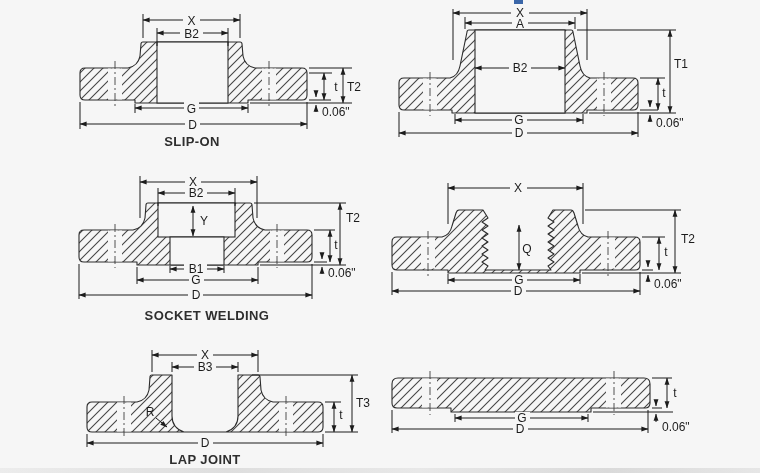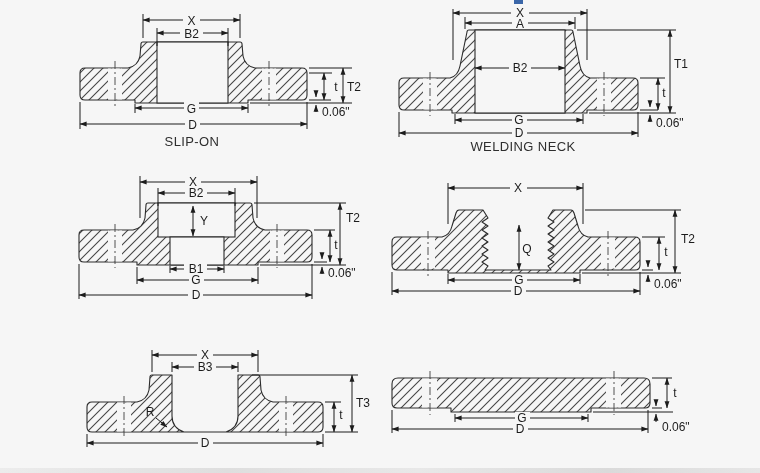--- a/index.html
+++ b/index.html
@@ -9,21 +9,21 @@
   .body{fill:url(#hx);stroke:#2b2b2b;stroke-width:1.1;stroke-linejoin:round;}
   .wh{fill:#f6f6f6;stroke:none;}
   .whs{fill:#f6f6f6;stroke:#2b2b2b;stroke-width:1.1;}
   .dim{stroke:#1c1c1c;stroke-width:1;fill:none;}
   .arr{stroke:#1c1c1c;stroke-width:1;fill:none;marker-start:url(#ah);marker-end:url(#ah);}
   .arr1{stroke:#1c1c1c;stroke-width:1;fill:none;marker-end:url(#ah);}
   .cl{stroke:#3f3f3f;stroke-width:0.9;fill:none;stroke-dasharray:8 3 2 3;}
   .lbl{font-family:"Liberation Sans",sans-serif;font-size:12px;fill:#1c1c1c;text-anchor:middle;}
   .lbl.s{text-anchor:start;}
   .title{position:absolute;width:200px;text-align:center;font-size:13px;color:#2e2e2e;
-         letter-spacing:0.4px;}
+         letter-spacing:0.4px;font-weight:bold;}
   #blue-mark{position:absolute;left:514px;top:0;width:9px;height:4px;background:#3a66a8;}
   #bottom-shadow{position:absolute;left:0;top:468px;width:760px;height:5px;
     background:linear-gradient(to right,#ececec,#dedede 30%,#e8e8e8 55%,#dadada 80%,#e6e6e6);}
 </style>
 </head>
 <body>
 
 <div id="sheet">
 
   <svg width="0" height="0" style="position:absolute" aria-hidden="true">
@@ -170,17 +170,18 @@
     <path class="arr1" d="M276,70 V76"></path>
     <path class="arr1" d="M276,92 V84"></path>
     <path class="wh" d="M135,82 h15 v12 h-15 Z M133,93 h15 v12 h-15 Z"></path>
     <text class="lbl" x="142" y="92">G</text>
     <text class="lbl" x="140" y="103">D</text>
     <text class="lbl" x="295" y="67">t</text>
     <text class="lbl s" x="282" y="101">0.06"</text>
   </svg>
 
   <div class="title" style="left:92px;top:134px">SLIP-ON</div>
-  <div class="title" style="left:423px;top:139px">WELDING NECK</div>
+  <div class="title" style="left:107px;top:308px">SOCKET WELDING</div>
+  <div class="title" style="left:105px;top:452px">LAP JOINT</div>
 
   <div id="blue-mark"></div>
   <div id="bottom-shadow"></div>
 </div>
 
 </body></html>

